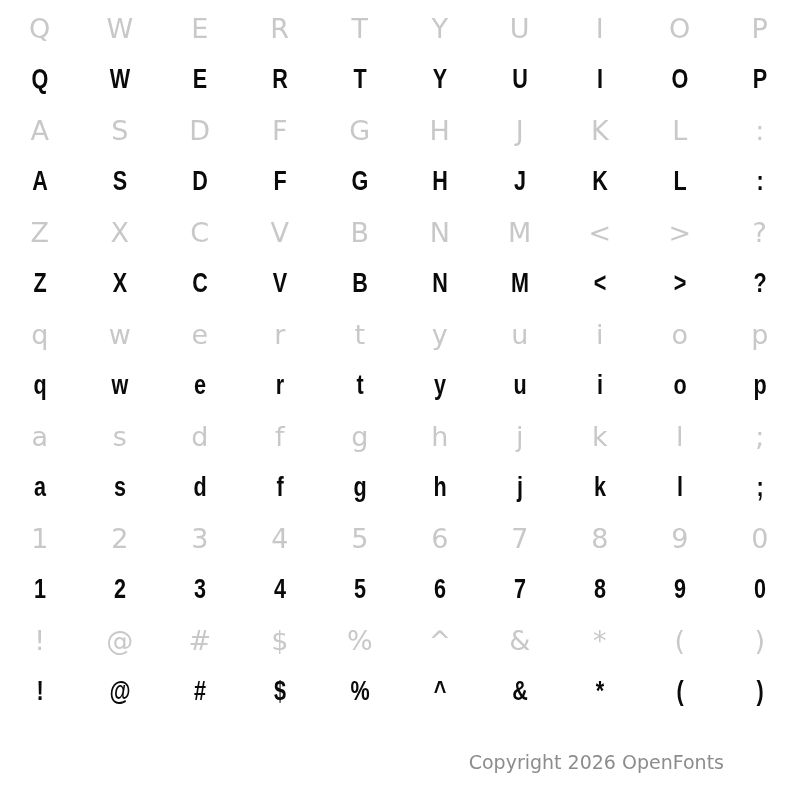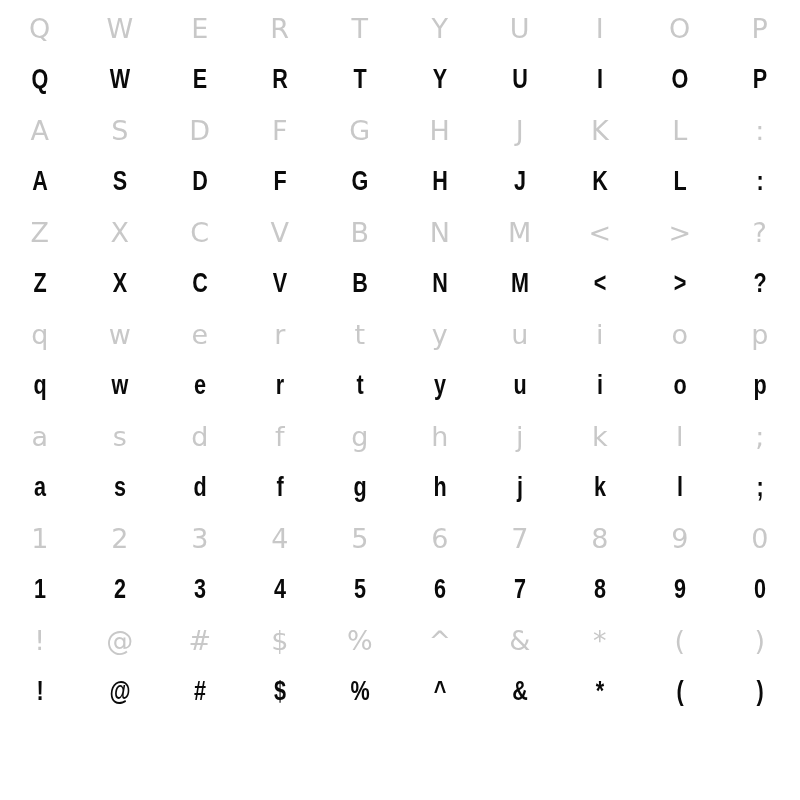--- a/index.html
+++ b/index.html
@@ -269,14 +269,15 @@
         <div class="cell">^</div>
         <div class="cell">&amp;</div>
         <div class="cell">*</div>
         <div class="cell">(</div>
         <div class="cell">)</div>
       </div>
     </div>
 
   </div>
 
+  <div class="footer">Copyright 2026 OpenFonts</div>
 
 </div>
 
 </body></html>

